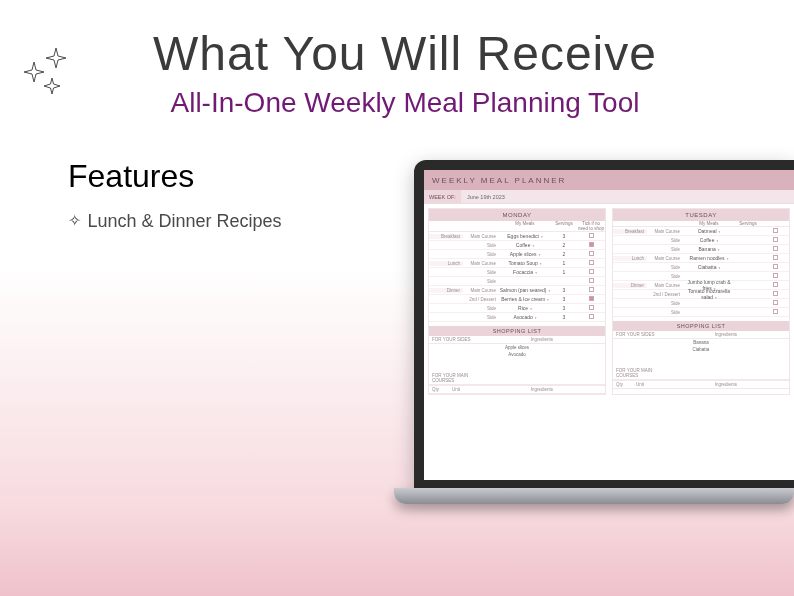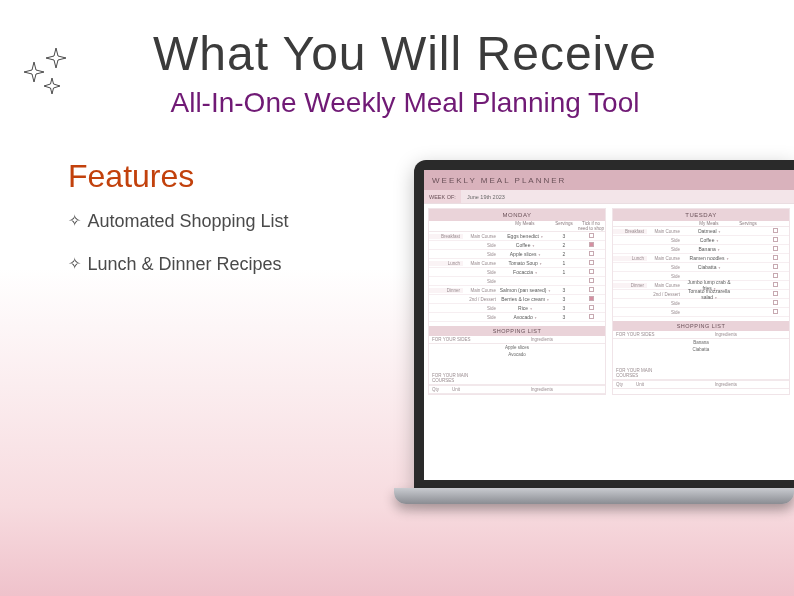--- a/index.html
+++ b/index.html
@@ -43,21 +43,21 @@
 
   .features-block {
     position: absolute;
     top: 158px;
     left: 68px;
     width: 300px;
   }
   .features-heading {
     font-size: 32px;
     font-weight: 300;
-    color: #c2410c;
+    color: #000000;
     margin-bottom: 16px;
     font-family: "Century Gothic", "Trebuchet MS", Arial, sans-serif;
   }
   .feature-item {
     font-size: 18px;
     font-weight: 300;
     color: #4a4a4a;
     margin-bottom: 22px;
     font-family: "Century Gothic", "Trebuchet MS", Arial, sans-serif;
   }
@@ -224,21 +224,20 @@
   </g>
 </svg>
 
 <div class="header">
   <div class="title">What You Will Receive</div>
   <div class="subtitle">All-In-One Weekly Meal Planning Tool</div>
 </div>
 
 <div class="features-block">
   <div class="features-heading">Features</div>
-  <div class="feature-item"><span class="feature-bullet">✧</span><span>Automated Shopping List</span></div>
   <div class="feature-item"><span class="feature-bullet">✧</span><span>Lunch &amp; Dinner Recipes</span></div>
 </div>
 
 <div class="laptop">
   <div class="laptop-screen">
     <div class="laptop-bezel">
       <div class="planner">
         <div class="planner-header">WEEKLY MEAL PLANNER</div>
         <div class="week-of-row">
           <div class="week-of-label">WEEK OF:</div>

